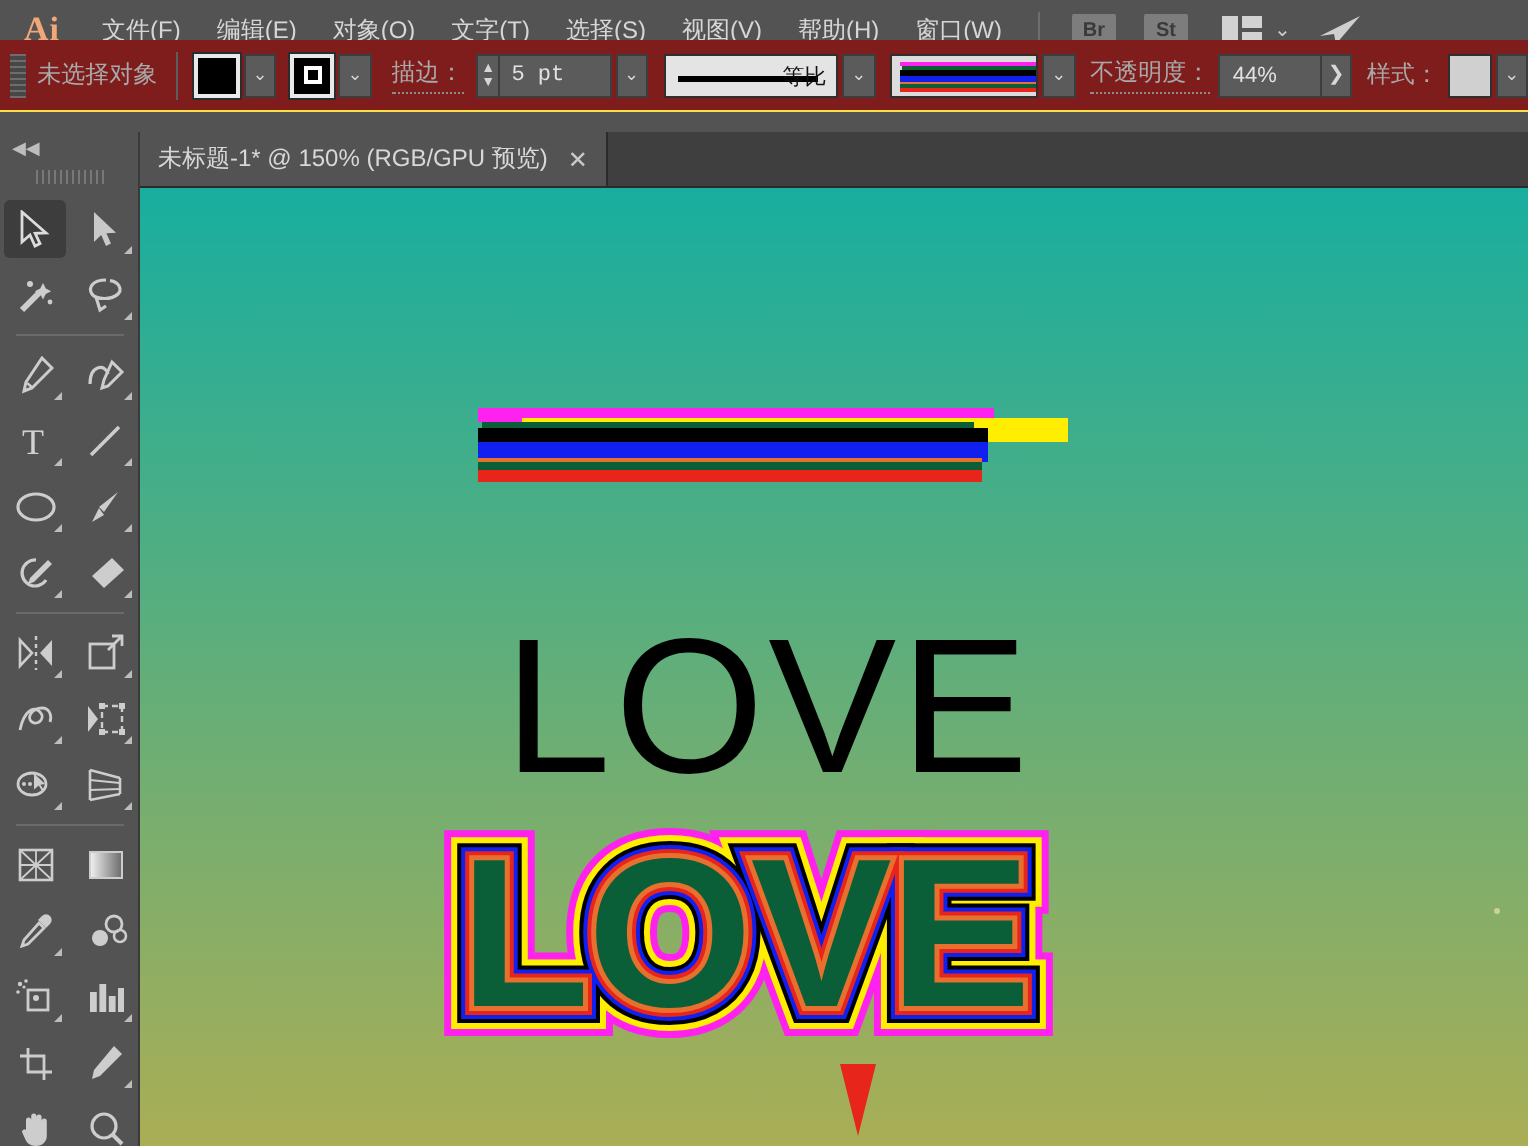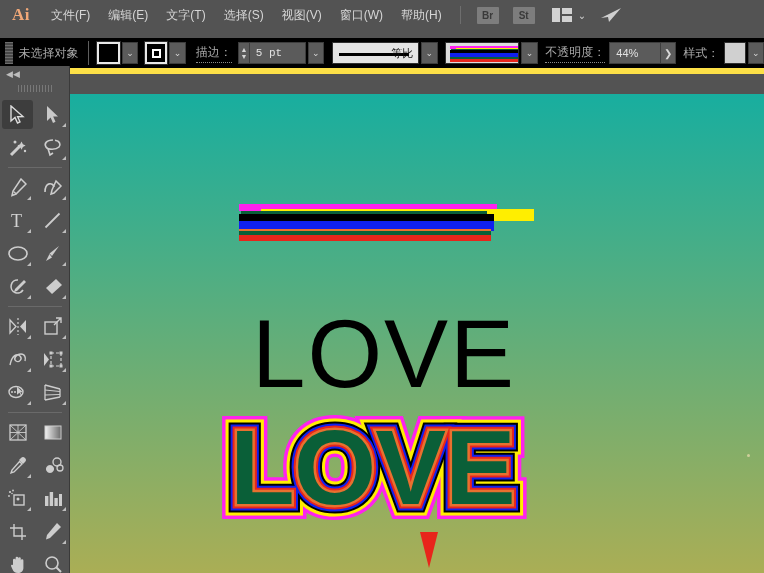--- a/index.html
+++ b/index.html
@@ -42,24 +42,24 @@
   .arrange-icon { width: 20px; height: 14px; margin-left: 10px; position: relative; }
   .arrange-icon i { position: absolute; background: #d2d2d2; display:block;}
   .arrange-icon i:nth-child(1){ left:0; top:0; width:8px; height:14px;}
   .arrange-icon i:nth-child(2){ left:10px; top:0; width:10px; height:6px;}
   .arrange-icon i:nth-child(3){ left:10px; top:8px; width:10px; height:6px;}
   .chev { color:#cfcfcf; font-size:10px; margin-left:6px;}
   .plane { margin-left: 14px; color: #cfcfcf; }
 
   
   .controlbar {
-    position: absolute; left: 0; top: 38px; width: 764px; height: 36px;
-    background: #000000;
+    position: absolute; left: 0; top: 20px; width: 764px; height: 36px;
+    background: #7f1d1d;
     display: flex; align-items: center;
-    border-bottom: 6px solid #fde047;
+    border-bottom: 1px solid #fde047;
   }
   .grip {
     width: 9px; height: 22px; margin: 0 6px 0 5px;
     background: repeating-linear-gradient(to bottom,#6d6d6d 0px,#6d6d6d 1px,#474747 1px,#474747 3px);
   }
   .cb-label { color: #a9a9a9; font-size: 12px; white-space: nowrap; }
   .cb-label.dotted { border-bottom: 1px dotted #8d8d8d; padding-bottom:1px;}
   .cb-sep { width:1px; height:24px; background:#5e5e5e; margin:0 9px;}
   .swatch-box {
     width: 26px; height: 22px; background: #000;
@@ -188,25 +188,26 @@
 </style>
 </head>
 <body>
 
 <div id="app">
 
   <div class="menubar">
     <div class="ai-logo">Ai</div>
     <div class="menu-item">文件(F)</div>
     <div class="menu-item">编辑(E)</div>
+    <div class="menu-item">对象(O)</div>
     <div class="menu-item">文字(T)</div>
     <div class="menu-item">选择(S)</div>
     <div class="menu-item">视图(V)</div>
+    <div class="menu-item">帮助(H)</div>
     <div class="menu-item">窗口(W)</div>
-    <div class="menu-item">帮助(H)</div>
     <div class="menu-sep-v"></div>
     <div class="mb-btn">Br</div>
     <div class="mb-btn">St</div>
     <div class="arrange-icon">
         <i></i>
         <i></i>
         <i></i>
       </div>
     <div class="chev">⌄</div>
     <div class="plane">
@@ -265,20 +266,26 @@
     <div class="opacity-field">44%</div>
     <div class="opacity-arrow">❯</div>
 
     <div style="width:9px"></div>
     <div class="cb-label">样式：</div>
     <div style="width:5px"></div>
     <div class="style-box"></div>
     <div class="drop">⌄</div>
   </div>
 
+  <div class="tabbar">
+    <div class="doctab">
+      <span class="t">未标题-1* @ 150% (RGB/GPU 预览)</span>
+      <span class="x">✕</span>
+    </div>
+  </div>
 
   <div class="toolbar">
     <div class="tb-collapse">◀◀</div>
     <div class="tb-grip"></div>
 
     <div class="tb-grid">
       <div class="tool sel">
           <div class="ibox">
         <svg width="17" height="19" viewBox="0 0 17 19">
               <path d="M2 1 L2 16 L6 12.5 L8.5 18 L11 16.8 L8.6 11.7 L14 11.5 Z" fill="none" stroke="#dcdcdc" stroke-width="1.4"></path>

